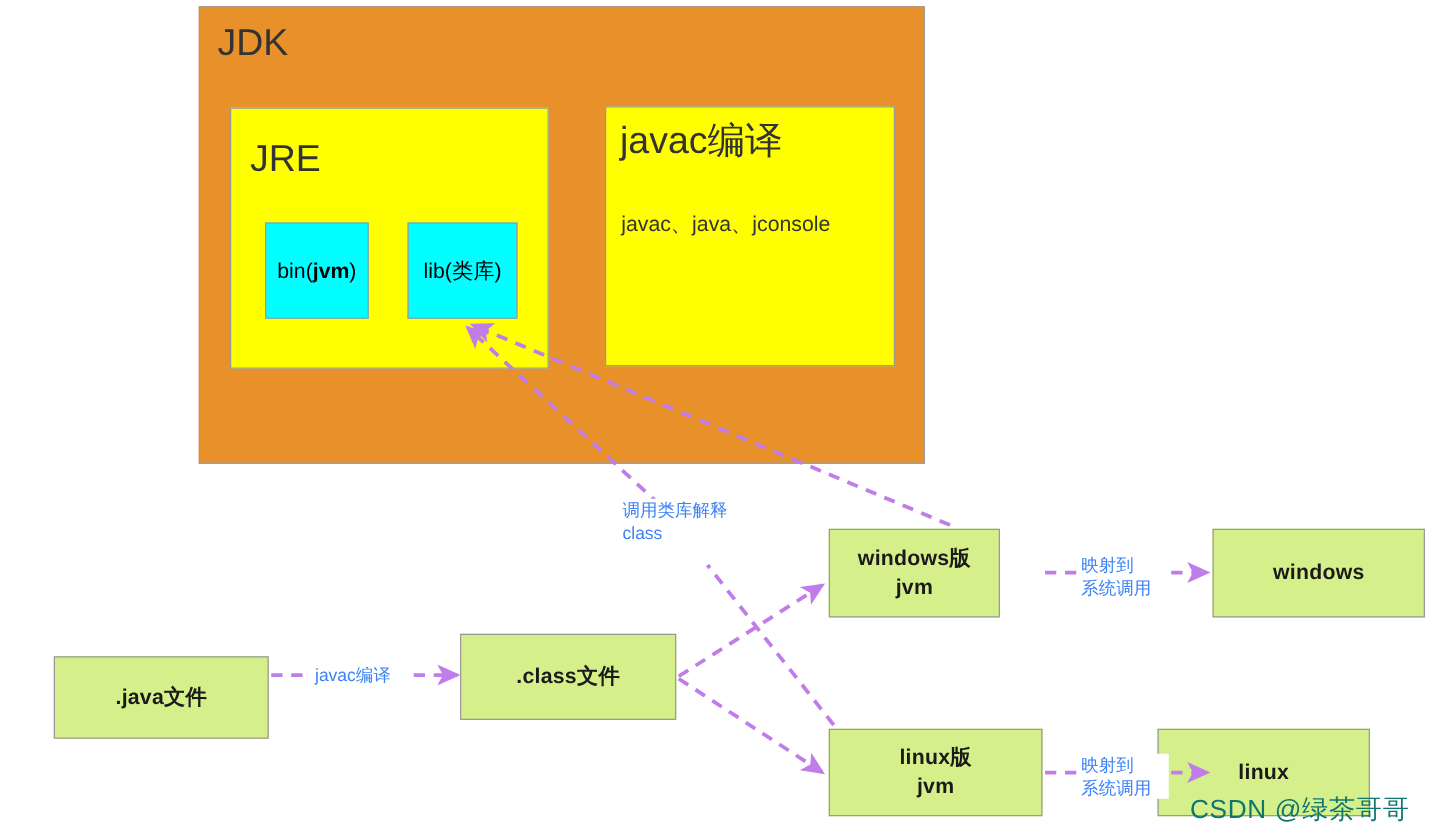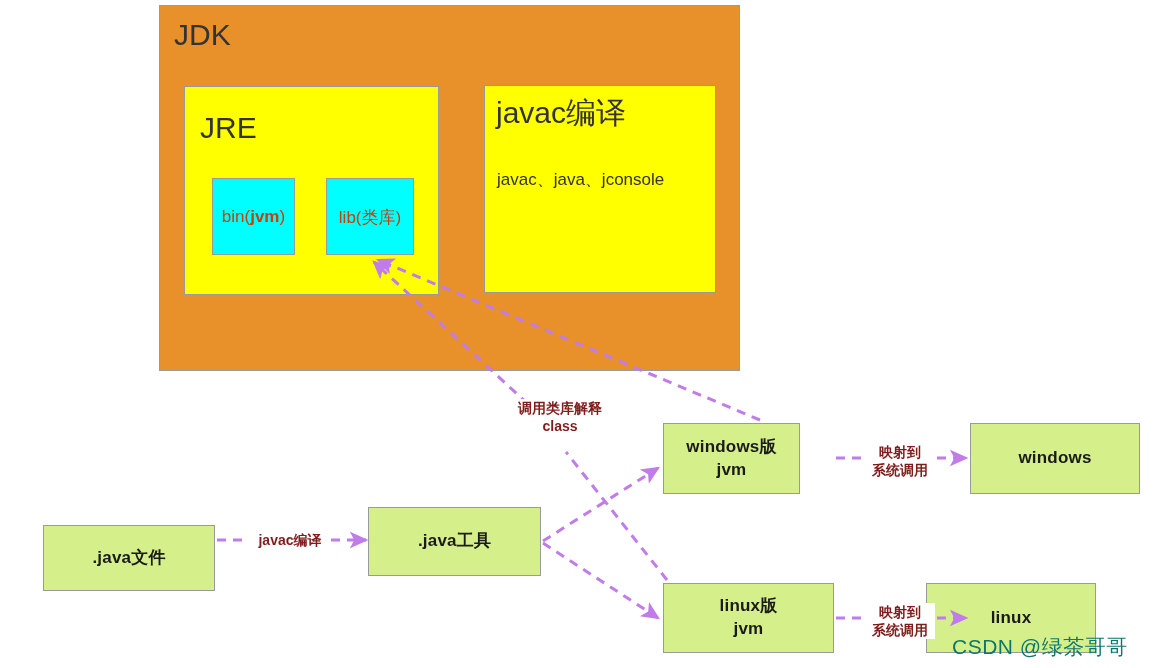--- a/index.html
+++ b/index.html
@@ -79,34 +79,33 @@
     white-space: nowrap;
   }
   .cyan-label {
     position: absolute;
     left: 0;
     right: 0;
     top: 50%;
     transform: translateY(-50%);
     text-align: center;
     font-size: 17px;
-    color: #c2410c;
+    color: #000000;
     white-space: nowrap;
   }
   .cyan-label b { font-weight: bold; }
   .edge-label {
     position: absolute;
     z-index: 6;
     font-size: 14px;
-    color: #7f1d1d;
-    text-align: center;
+    color: #3b82f6;
+    text-align: left;
     line-height: 1.3;
     background: #ffffff;
     white-space: nowrap;
-    font-weight: bold;
   }
   .watermark {
     position: absolute;
     z-index: 7;
     font-size: 21px;
     color: #0f766e;
     white-space: nowrap;
     letter-spacing: 0.5px;
   }
 </style>
@@ -134,21 +133,21 @@
   <div class="box yellow-box" style="left:484px; top:85px; width:232px; height:208px;">
     <div class="container-title javatool-title">javac编译</div>
     <div class="javatool-sub">javac、java、jconsole</div>
   </div>
 
   <div class="box green-box" style="left:43px; top:503px; width:172px; height:66px;margin-top:22px;">
     <div class="green-label">.java文件</div>
   </div>
 
   <div class="box green-box" style="left:368px; top:507px; width:173px; height:69px;">
-    <div class="green-label">.java工具</div>
+    <div class="green-label">.class文件</div>
   </div>
 
   <div class="box green-box" style="left:663px; top:423px; width:137px; height:71px;">
     <div class="green-label">
       <span>windows版</span><br>
       <span>jvm</span>
     </div>
   </div>
 
   <div class="box green-box" style="left:663px; top:583px; width:171px; height:70px;">

